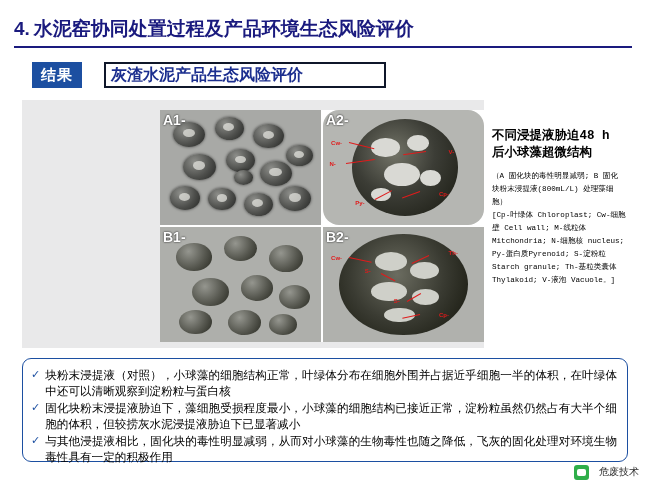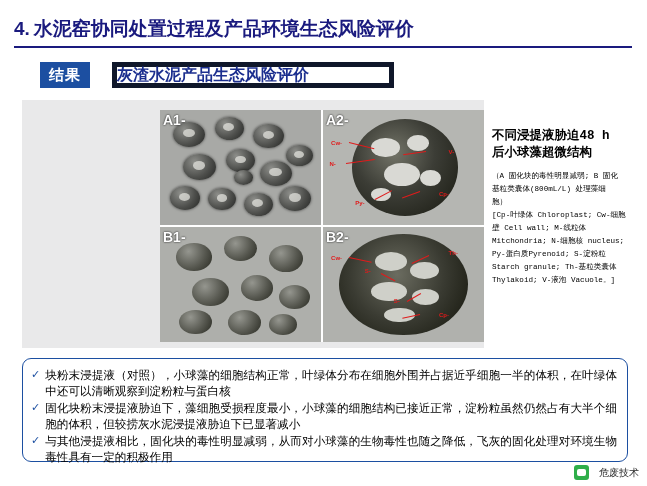--- a/index.html
+++ b/index.html
@@ -47,44 +47,44 @@
     position: absolute;
     left: 14px;
     top: 46px;
     width: 618px;
     height: 2px;
     background: #1a1a7e;
   }
   
   .result-badge {
     position: absolute;
-    left: 40px;
+    left: 32px;
     top: 62px;
     width: 50px;
     height: 26px;
     background: #1c4fa1;
     color: #ffffff;
     font-size: 15px;
     font-weight: bold;
     display: flex;
     align-items: center;
     justify-content: center;
     letter-spacing: 1px;
   }
   .sub-title-box {
     position: absolute;
-    left: 112px;
+    left: 104px;
     top: 62px;
     width: 282px;
     height: 26px;
-    border: 5px solid #0f172a;
+    border: 2px solid #0f172a;
     background: #ffffff;
     display: flex;
     align-items: center;
-    padding-left: 0;
+    padding-left: 5px;
     box-sizing: border-box;
   }
   .sub-title-text {
     color: #1c2f8f;
     font-size: 16px;
     font-weight: bold;
     white-space: nowrap;
   }
   
   .figure-panel {
@@ -136,20 +136,21 @@
     left: 30%;
     top: 28%;
     width: 38%;
     height: 34%;
     border-radius: 50%;
     background: rgba(225,225,220,0.75);
   }
   
   .m-a2 {
     background: #b5b6b2;
+    border-radius: 16px;
   }
   .bigcell {
     position: absolute;
     border-radius: 50%;
     background: radial-gradient(circle at 38% 32%, #6f706c 0%, #46473f 40%, #1b1c18 100%);
   }
   .m-a2 .bigcell {
     left: 18%;
     top: 8%;
     width: 66%;
@@ -252,21 +253,21 @@
     color: #000000;
     line-height: 15.5px;
     text-align: justify;
   }
   
   .footer-badge {
     position: absolute;
     right: 8px;
     bottom: 6px;
     display: flex;
-    align-items: center;
+    align-items: flex-start;
     gap: 10px;
   }
   .footer-icon {
     width: 15px;
     height: 15px;
     border-radius: 3px;
     background: #2fae4a;
     position: relative;
   }
   .footer-icon::after {
@@ -394,21 +395,21 @@
       <div class="arrow" style="left:52%;top:64%;width:10%;transform:rotate(-30deg);"></div>
       <div class="arrow" style="left:60%;top:76%;width:11%;transform:rotate(168deg);"></div>
     </div>
   </div>
 
   <div class="caption-block">
     <div class="cap-title">不同浸提液胁迫48 h</div>
     <div class="cap-title">后小球藻超微结构</div>
     <div class="cap-body">
       <p>（A 固化块的毒性明显减弱; B 固化</p>
-      <p>基粒类囊体(800mL/L) 处理藻细</p>
+      <p>块粉末浸提液(800mL/L) 处理藻细</p>
       <p>胞）</p>
       <p>[Cp-叶绿体 Chloroplast; Cw-细胞</p>
       <p>壁 Cell wall; M-线粒体</p>
       <p>Mitchondria; N-细胞核 nucleus;</p>
       <p>Py-蛋白质Pyrenoid; S-淀粉粒</p>
       <p>Starch granule; Th-基粒类囊体</p>
       <p>Thylakoid; V-液泡 Vacuole。]</p>
     </div>
   </div>
 

